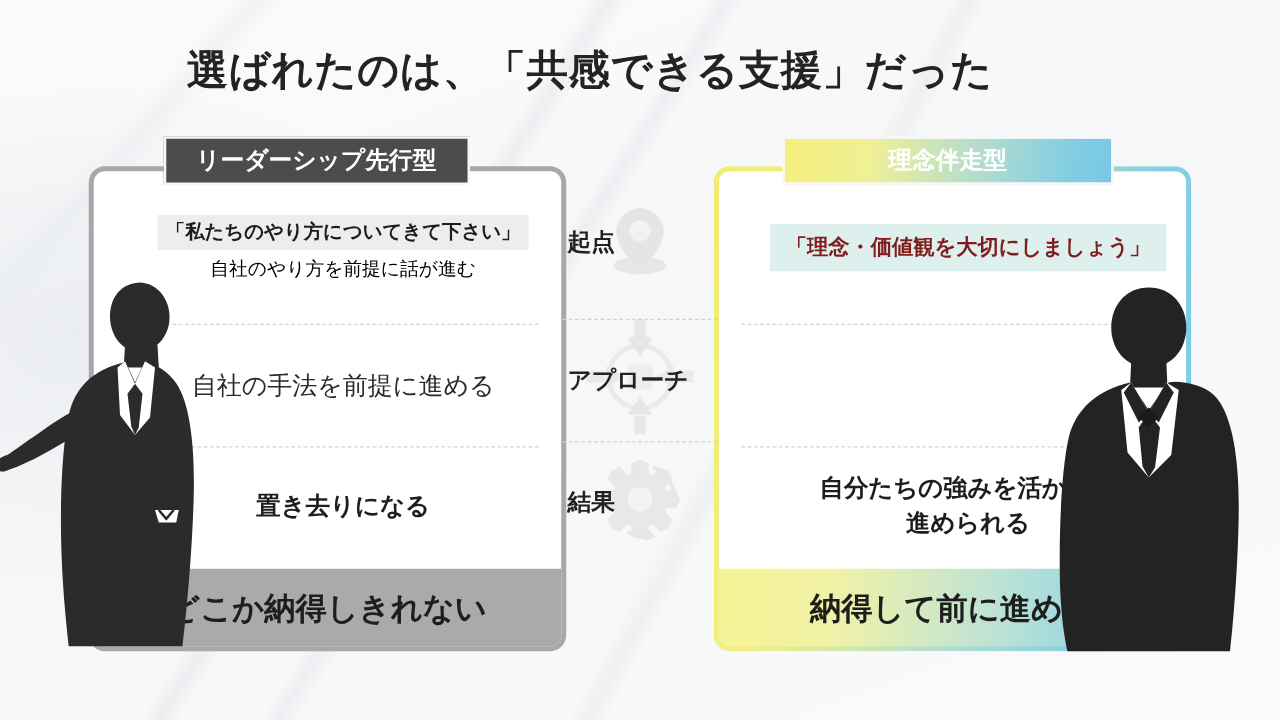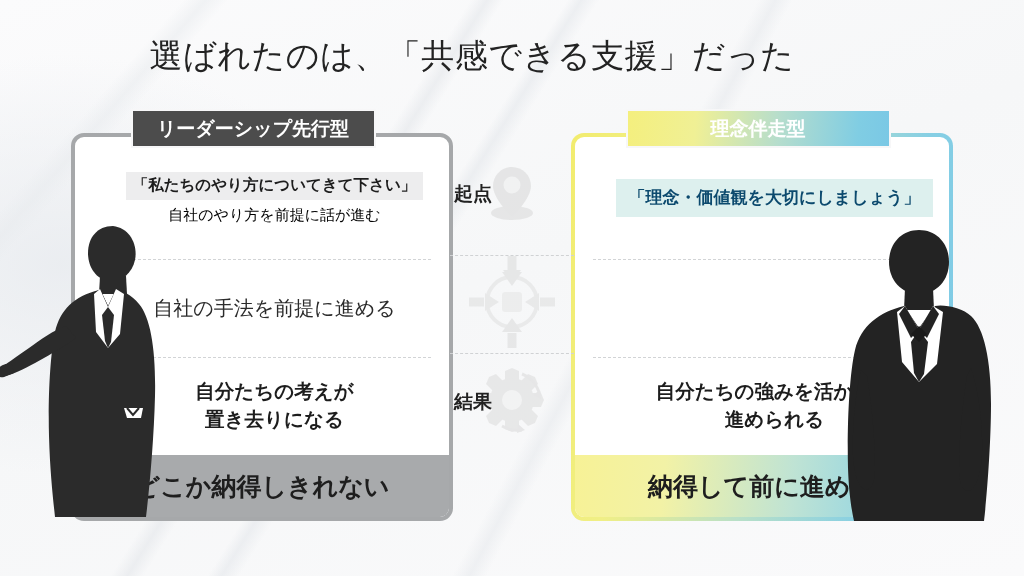--- a/index.html
+++ b/index.html
@@ -29,21 +29,21 @@
   }
 
   
   .title {
     position: absolute;
     left: 0;
     top: 34px;
     width: 944px;
     text-align: center;
     font-size: 33px;
-    font-weight: normal;
+    font-weight: bold;
     color: #232323;
     letter-spacing: 0.5px;
     white-space: nowrap;
   }
 
   
   .panel {
     position: absolute;
     top: 133px;
     width: 382px;
@@ -145,21 +145,21 @@
   }
   .sub-left {
     font-size: 15px;
     color: #000000;
     margin-top: 6px;
     white-space: nowrap;
   }
   .quote-right {
     display: inline-block;
     background: #ddf0ee;
-    color: #0c4a6e;
+    color: #7f1d1d;
     font-size: 17px;
     font-weight: bold;
     padding: 7px 13px 8px 13px;
     white-space: nowrap;
   }
   .stack {
     display: flex;
     flex-direction: column;
     align-items: center;
     position: relative;
@@ -273,21 +273,20 @@
           <span class="sub-left">自社のやり方を前提に話が進む</span>
         </div>
       </div>
 
       <div class="row row-2">
         <span class="mid-text">自社の手法を前提に進める</span>
       </div>
 
       <div class="row row-3">
         <div class="result-text">
-          <div>自分たちの考えが</div>
           <div>置き去りになる</div>
         </div>
       </div>
     </div>
 
     <div class="footer footer-left">どこか納得しきれない</div>
   </div>
 
   <div class="panel panel-right">
     <div class="panel-body">
@@ -339,20 +338,21 @@
           <rect x="38.5" y="0" width="9" height="15" fill="#d8d8d8"></rect>
           <path d="M43 30 L33 16 L53 16 Z" fill="#d8d8d8"></path>
           <rect x="38.5" y="77" width="9" height="15" fill="#d8d8d8"></rect>
           <path d="M43 62 L33 76 L53 76 Z" fill="#d8d8d8"></path>
           <rect x="0" y="41.5" width="15" height="9" fill="#dcdcdc"></rect>
           <path d="M30 46 L16 37 L16 55 Z" fill="#dcdcdc"></path>
           <rect x="71" y="41.5" width="15" height="9" fill="#dcdcdc"></rect>
           <path d="M56 46 L70 37 L70 55 Z" fill="#dcdcdc"></path>
         </svg>
       </span>
+      <span class="center-label">アプローチ</span>
     </div>
 
     <div class="center-cell cell-3">
       <span class="center-icon">
         <svg width="84" height="84" viewBox="0 0 84 84">
           <g fill="#d9d9d9">
             <path d="M42 10 L49 13 L49 24 L35 24 L35 13 Z"></path>
             <path d="M42 74 L49 71 L49 60 L35 60 L35 71 Z"></path>
             <path d="M10 42 L13 35 L24 35 L24 49 L13 49 Z"></path>
             <path d="M74 42 L71 35 L60 35 L60 49 L71 49 Z"></path>

